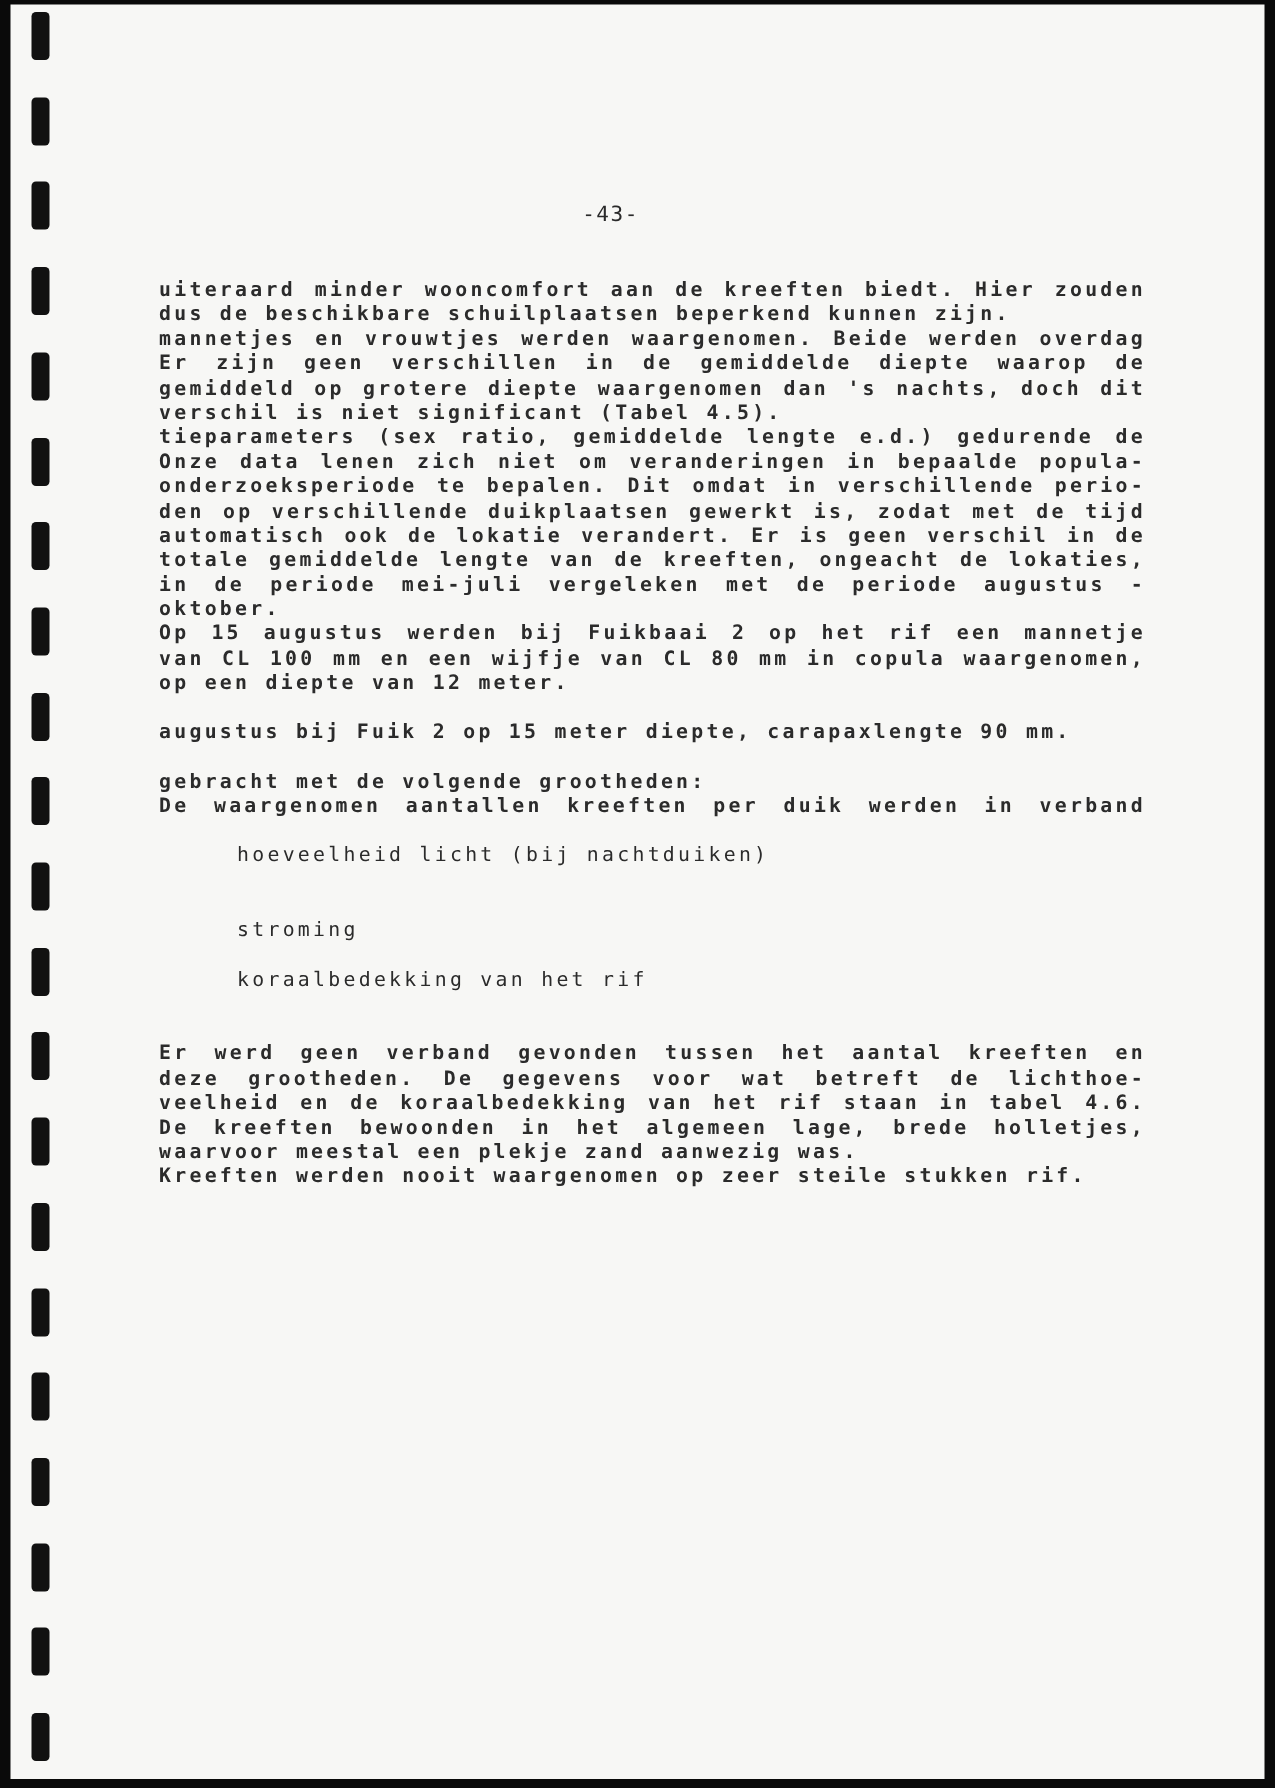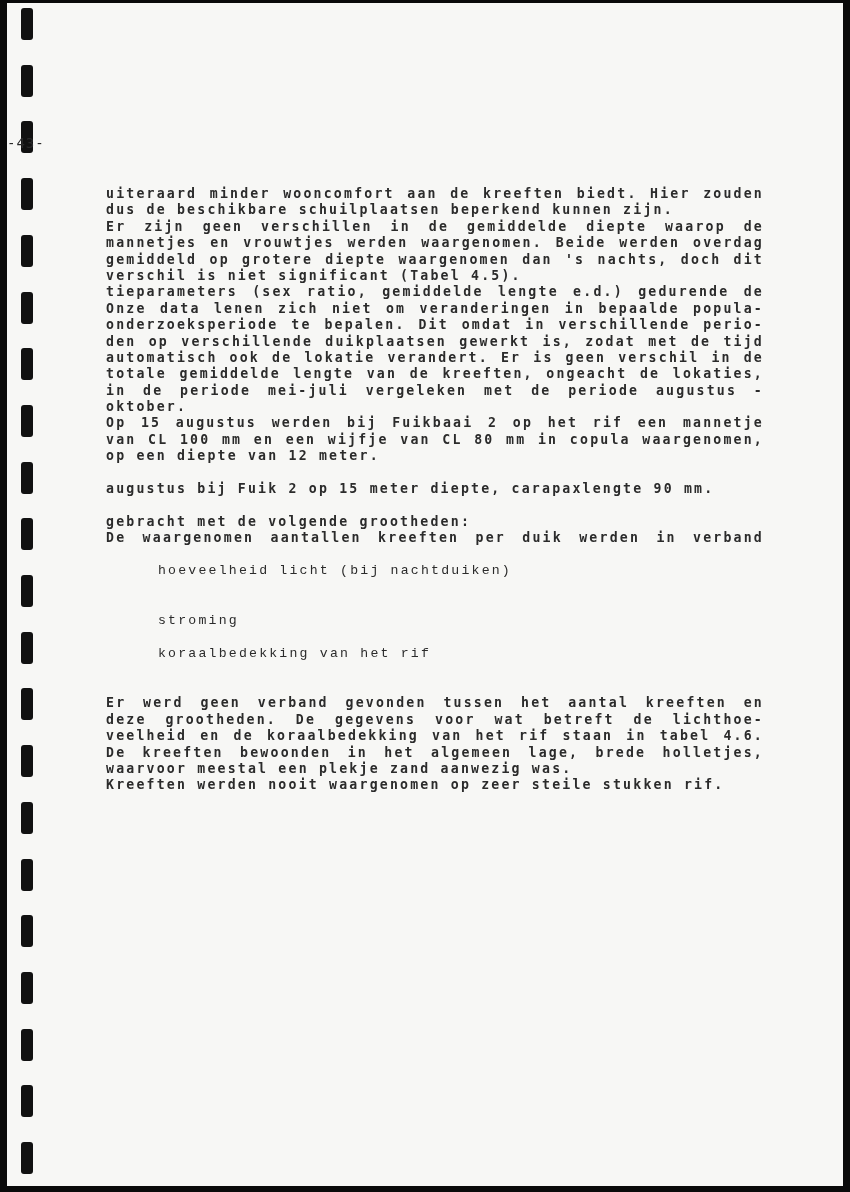--- a/index.html
+++ b/index.html
@@ -6,36 +6,36 @@
   body { width:850px; height:1192px; background:#0a0a0a; position:relative; overflow:hidden; }
   .page {
     position:absolute; left:7px; top:3px; width:836px; height:1183px;
     background:#f7f7f5;
   }
   .mark {
     position:absolute; left:14px; width:12px; height:32px; background:#111;
     border-radius:3px;
   }
   .pagenum {
-    position:absolute; top:132px; left:0; width:800px; text-align:left;
+    position:absolute; top:132px; left:0; width:800px; text-align:center;
     font-family:"DejaVu Sans Mono","Liberation Mono",monospace;
     font-size:14px; color:#2a2a2a; letter-spacing:1px;
   }
   .text {
     position:absolute; left:99px; top:183px; width:658px;
     font-family:"DejaVu Sans Mono","Liberation Mono",monospace;
     font-size:13.2px; color:#2b2b2b; letter-spacing:2.2px;
   }
   .ln {
     display:block; height:16.4px; line-height:16.4px;
     text-align:justify; text-align-last:justify; white-space:normal; word-spacing:0;font-weight:bold;
   }
   .ln.last { text-align-last:left; }
   .gap { display:block; height:16.4px; }
-  .item { display:block; height:16.4px; line-height:16.4px; padding-left:52px; text-align-last:left;font-family:Liberation Mono, monospace; }
+  .item { display:block; height:16.4px; line-height:16.4px; padding-left:52px; text-align-last:left; }
   .gap2 { display:block; height:16.6px; }
 </style>
 </head>
 <body>
 
 <div class="page">
   <div id="marks">
       <div class="mark" style="top: 5px;"></div>
       <div class="mark" style="top: 61.7px;"></div>
       <div class="mark" style="top: 118.4px;"></div>
@@ -60,22 +60,22 @@
     </div>
 
   <div class="pagenum">-43-</div>
 
   <div class="text">
     <div>
       <span class="ln">uiteraard minder wooncomfort aan de kreeften biedt.  Hier zouden</span>
       <span class="ln last">dus de beschikbare schuilplaatsen beperkend kunnen zijn.</span>
     </div>
     <div>
+      <span class="ln">mannetjes en vrouwtjes werden waargenomen.  Beide werden overdag</span>
       <span class="ln">  Er  zijn  geen verschillen in de gemiddelde  diepte  waarop  de</span>
-      <span class="ln">mannetjes en vrouwtjes werden waargenomen.  Beide werden overdag</span>
       <span class="ln">gemiddeld  op grotere diepte waargenomen dan 's nachts,  doch dit</span>
       <span class="ln last">verschil is niet significant (Tabel 4.5).</span>
     </div>
     <div>
       <span class="ln">tieparameters  (sex ratio,  gemiddelde lengte e.d.) gedurende  de</span>
       <span class="ln">  Onze data lenen zich niet om veranderingen in bepaalde  popula-</span>
       <span class="ln">onderzoeksperiode te bepalen.  Dit omdat in verschillende perio-</span>
       <span class="ln">den  op verschillende duikplaatsen gewerkt is,  zodat met de tijd</span>
       <span class="ln">automatisch ook de lokatie verandert.  Er is geen verschil in de</span>
       <span class="ln">totale gemiddelde lengte  van de kreeften,  ongeacht de lokaties,</span>

